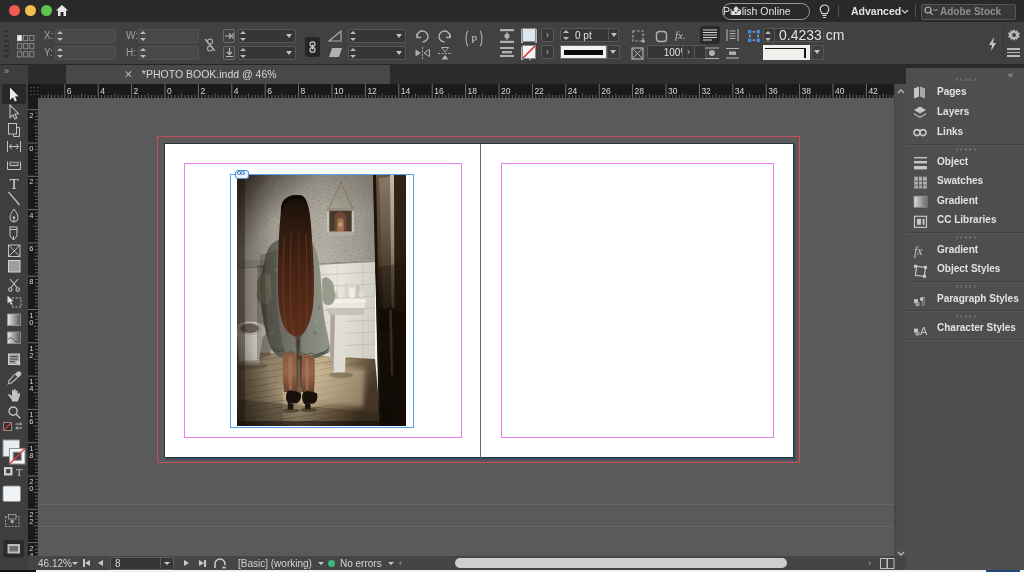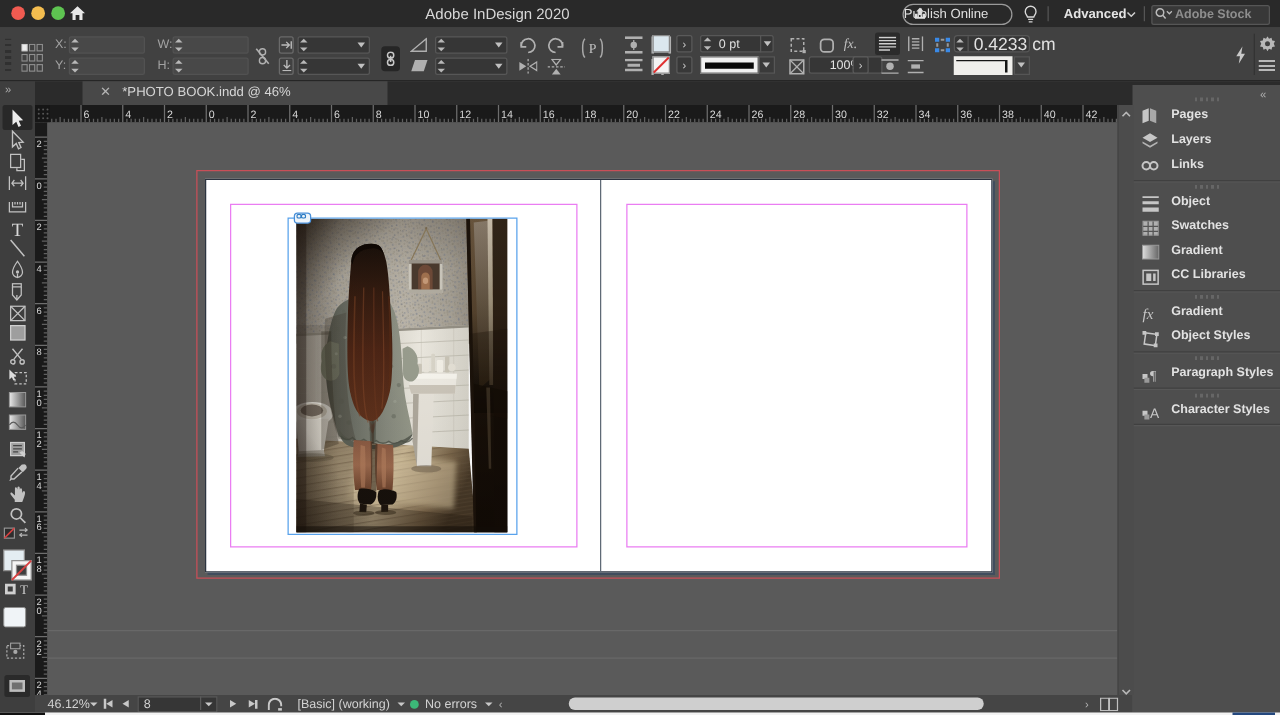--- a/index.html
+++ b/index.html
@@ -26,22 +26,22 @@
   .clabel{position:absolute;color:#a2a2a2;font-size:10px;line-height:14px;}
   .stp{position:absolute;width:8px;height:12px;}
   .stp i{position:absolute;left:0;width:0;height:0;border-left:3.5px solid transparent;border-right:3.5px solid transparent;}
   .stp .u{top:1px;border-bottom:3.5px solid #b8b8b8;}
   .stp .d{bottom:1px;border-top:3.5px solid #b8b8b8;}
   .cchev{position:absolute;width:0;height:0;border-left:3.5px solid transparent;border-right:3.5px solid transparent;border-top:4px solid #c0c0c0;}
   .gbtn{position:absolute;background:#383838;border:1px solid #5a5a5a;border-radius:2px;width:13px;height:14px;
      color:#ccc;font-size:9px;line-height:12px;text-align:center;}
   
   #tabbar{left:0px;top:65px;width:1024px;height:19px;background:#2b2b2b;}
-  #tab-active{left:66px;top:0;width:244px;height:19px;background:#484848;
-    color:#d6d6d6;font-size:10.5px;line-height:19px;}
+  #tab-active{left:66px;top:0;width:280px;height:19px;background:#484848;
+    color:#d6d6d6;font-size:10.5px;line-height:19px;padding-left:44px;}
   
   #hruler{left:28px;top:84px;width:866px;height:14px;}
   #vruler{left:28px;top:98px;width:10px;height:458px;}
   
   #toolbar{left:0;top:65px;width:28px;height:505px;background:#3e3e3e;}
   
   #canvas{left:38px;top:98px;width:856px;height:458px;background:#5a5a5a;overflow:hidden;}
   .pbline{position:absolute;left:0;width:856px;height:1px;background:#686868;}
   #bleed{left:119px;top:38px;width:641px;height:325px;border:1px solid #c84f58;}
   #pages{left:125.5px;top:44.5px;width:628.5px;height:313.5px;background:#fff;
@@ -67,21 +67,20 @@
 </head>
 <body>
 
 <div class="abs" id="titlebar">
   <div class="abs tl" style="left:9px;background:#f15b51;"></div>
   <div class="abs tl" style="left:25px;background:#f4bd4f;"></div>
   <div class="abs tl" style="left:41px;background:#5ec451;"></div>
   <svg class="abs" style="left:55px;top:4px" width="14" height="14" viewBox="0 0 14 14">
     <path d="M7 1 L13 6.5 L11 6.5 L11 12 L8.5 12 L8.5 8 L5.5 8 L5.5 12 L3 12 L3 6.5 L1 6.5 Z" fill="#e8e8e8"></path>
   </svg>
-  <div class="abs" id="title-text">Adobe InDesign 2020</div>
   <div class="abs" id="pub-btn"><span style="">Publish Online</span></div>
   <svg class="abs" style="left:731px;top:6px" width="10" height="10" viewBox="0 0 10 10">
     <path d="M5 0 L8 3.2 L6 3.2 L6 6 L4 6 L4 3.2 L2 3.2 Z M1 5 L1 9 L9 9 L9 5 L7 5 L7 7.5 L3 7.5 L3 5 Z" fill="#e0e0e0"></path>
   </svg>
   <svg class="abs" style="left:818px;top:4px" width="13" height="15" viewBox="0 0 13 15">
     <path d="M6.5 1 A4.3 4.3 0 0 1 10.8 5.3 C10.8 7.3 9.3 8.2 9 9.6 L4 9.6 C3.7 8.2 2.2 7.3 2.2 5.3 A4.3 4.3 0 0 1 6.5 1 Z" fill="none" stroke="#d8d8d8" stroke-width="1.1"></path>
     <path d="M4.5 11.5 L8.5 11.5 M5 13.5 L8 13.5" stroke="#d8d8d8" stroke-width="1"></path>
   </svg>
   <div class="abs" style="left:838px;top:5px;width:1px;height:12px;background:#555;"></div>
   <div class="abs" id="adv">Advanced</div>

